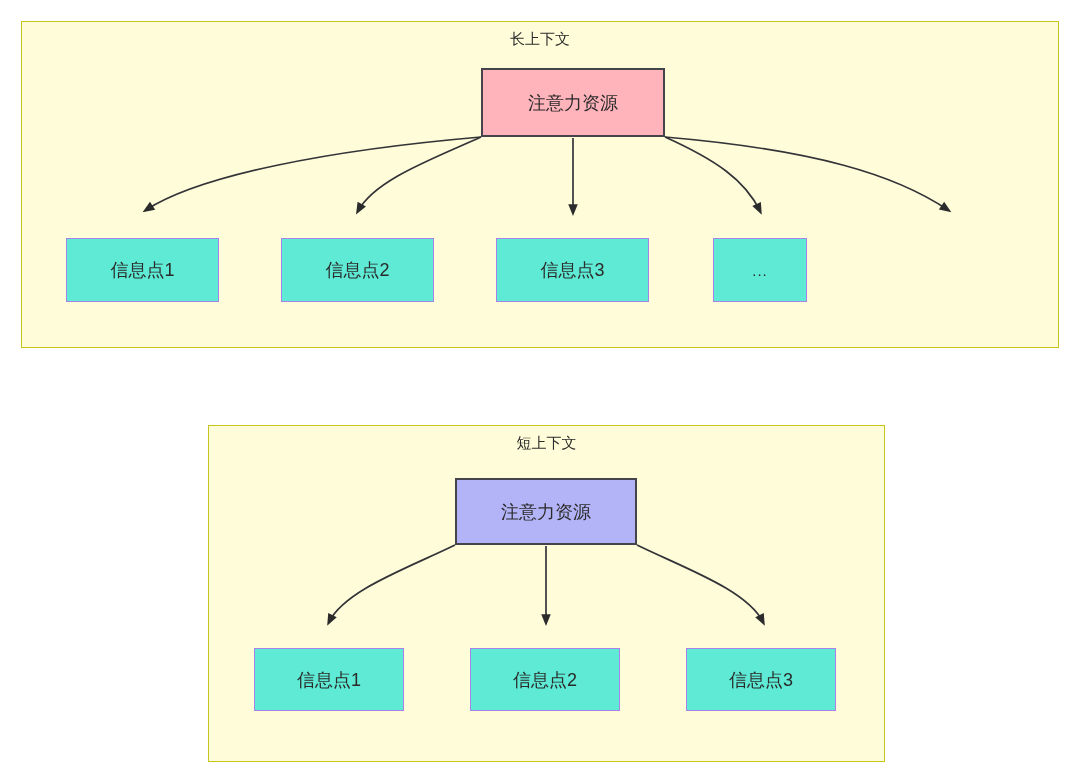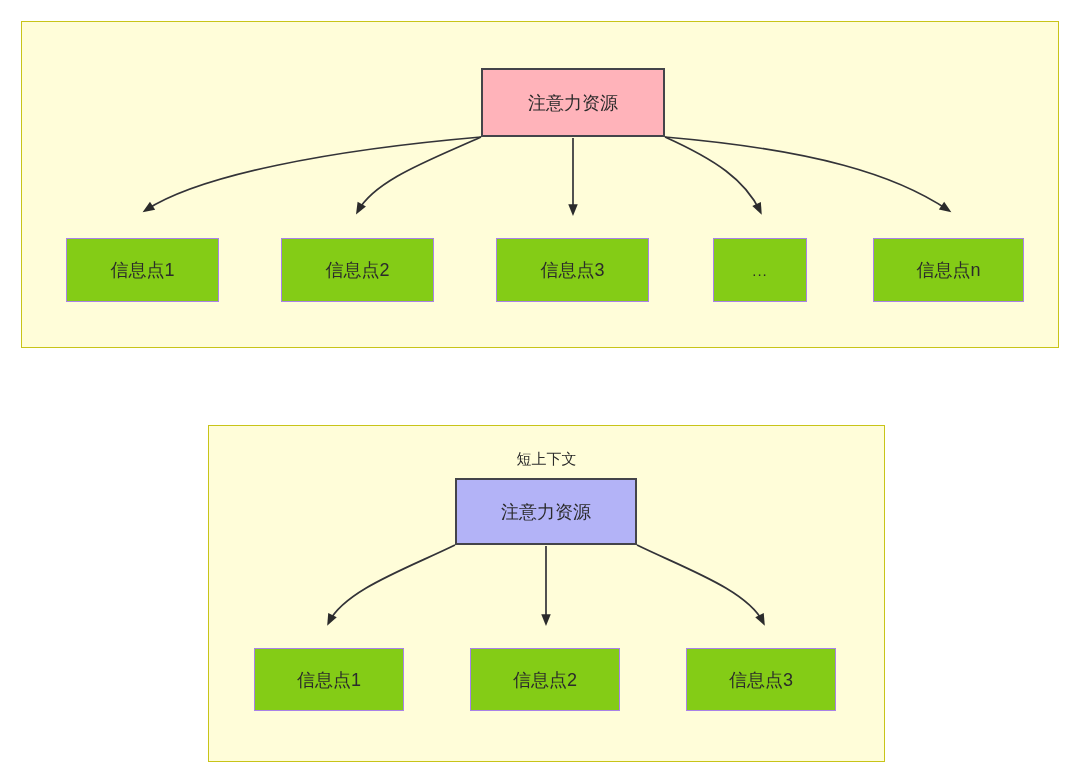--- a/index.html
+++ b/index.html
@@ -48,21 +48,21 @@
   }
   .node-root-long {
     background: #ffb3ba;
     border: 2.4px solid #44444a;
   }
   .node-root-short {
     background: #b3b3f7;
     border: 2.4px solid #44444a;
   }
   .node-leaf {
-    background: #84cc16;
+    background: #5eead4;
     border: 1.6px solid #a982e8;
   }
   .edges {
     position: absolute;
     left: 0; top: 0;
     width: 1080px;
     height: 774px;
     pointer-events: none;
     overflow: visible;
   }
@@ -76,20 +76,21 @@
     font-size: 15px;
   }
 </style>
 </head>
 <body>
 
 <div class="canvas">
 
   <div class="panel" style="left:21px; top:21px; width:1038px; height:327px;"></div>
 
+  <div class="panel-title" style="left:21px; top:31px; width:1038px;">长上下文</div>
 
   <svg class="edges" viewBox="0 0 1080 774" width="1080" height="774">
     <defs>
       <marker id="arrowhead" markerWidth="9" markerHeight="9" refX="5.2" refY="3.4" orient="auto" markerUnits="strokeWidth">
         <path d="M0.6,0.6 L7.6,3.4 L0.6,6.2 Z" fill="#2b2b2b"></path>
       </marker>
     </defs>
 
     <path class="edge-path" marker-end="url(#arrowhead)" d="M481,137 C330,150 200,175 146,210"></path>
     <path class="edge-path" marker-end="url(#arrowhead)" d="M481,137 C430,160 375,180 358,211"></path>
@@ -102,25 +103,24 @@
   <div class="node node-root-long" style="left:481px; top:68px; width:184px; height:69px;">注意力资源</div>
 
   <div class="node node-leaf" style="left:66px; top:238px; width:153px; height:64px;">信息点1</div>
 
   <div class="node node-leaf" style="left:281px; top:238px; width:153px; height:64px;">信息点2</div>
 
   <div class="node node-leaf" style="left:496px; top:238px; width:153px; height:64px;">信息点3</div>
 
   <div class="node node-leaf ellipsis-label" style="left:713px; top:238px; width:94px; height:64px;">...</div>
 
-  <div class="node node-leaf" style="left:873px; top:238px; width:151px; height:64px;">信息点n</div>
 
   <div class="panel" style="left:208px; top:425px; width:677px; height:337px;"></div>
 
-  <div class="panel-title" style="left:208px; top:435px; width:677px;margin-top:16px;">短上下文</div>
+  <div class="panel-title" style="left:208px; top:435px; width:677px;">短上下文</div>
 
   <svg class="edges" viewBox="0 0 1080 774" width="1080" height="774">
     <path class="edge-path" marker-end="url(#arrowhead)" d="M455,545 C408,568 345,590 329,622"></path>
     <path class="edge-path" marker-end="url(#arrowhead)" d="M546,546 L546,622"></path>
     <path class="edge-path" marker-end="url(#arrowhead)" d="M637,545 C684,568 747,590 763,622"></path>
   </svg>
 
   <div class="node node-root-short" style="left:455px; top:478px; width:182px; height:67px;">注意力资源</div>
 
   <div class="node node-leaf" style="left:254px; top:648px; width:150px; height:63px;">信息点1</div>

